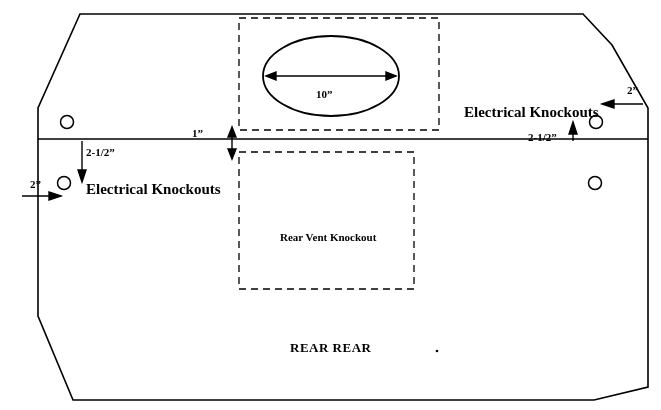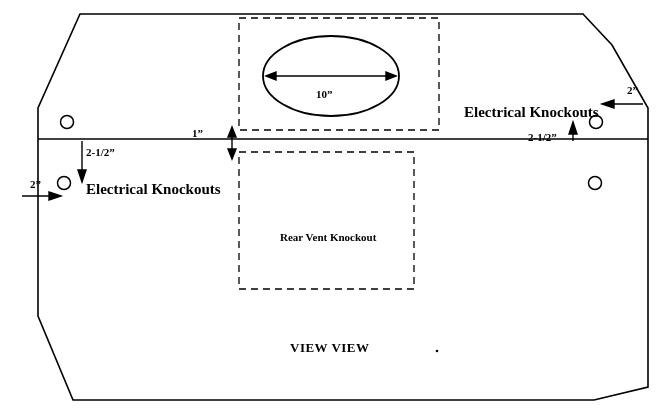--- a/index.html
+++ b/index.html
@@ -109,15 +109,15 @@
   <div class="lbl" style="left:192px; top:127px;">1”</div>
 
   <div class="lbl" style="left:30px; top:178px;">2”</div>
 
   <div class="lbl" style="left:627px; top:84px;">2”</div>
 
   <div class="lbl" style="left:86px; top:146px;">2-1/2”</div>
 
   <div class="lbl" style="left:528px; top:131px;">2-1/2”</div>
 
-  <div class="lbl big" style="left:290px; top:341px;">VIEW VIEW</div>
+  <div class="lbl big" style="left:290px; top:341px;">REAR REAR</div>
 
 </div>
 
 </body></html>

